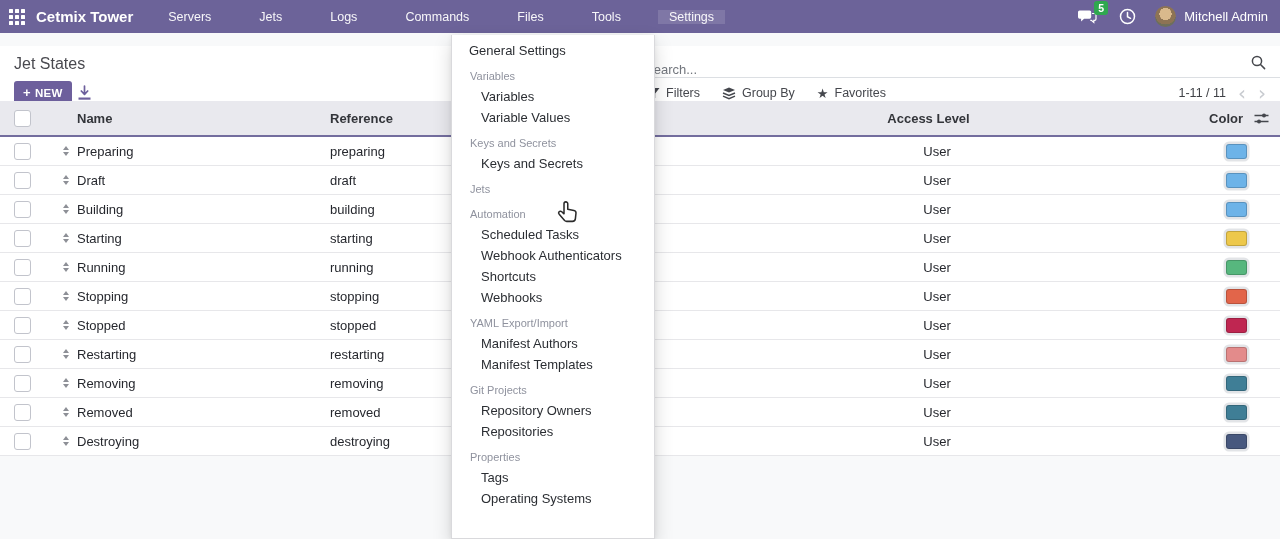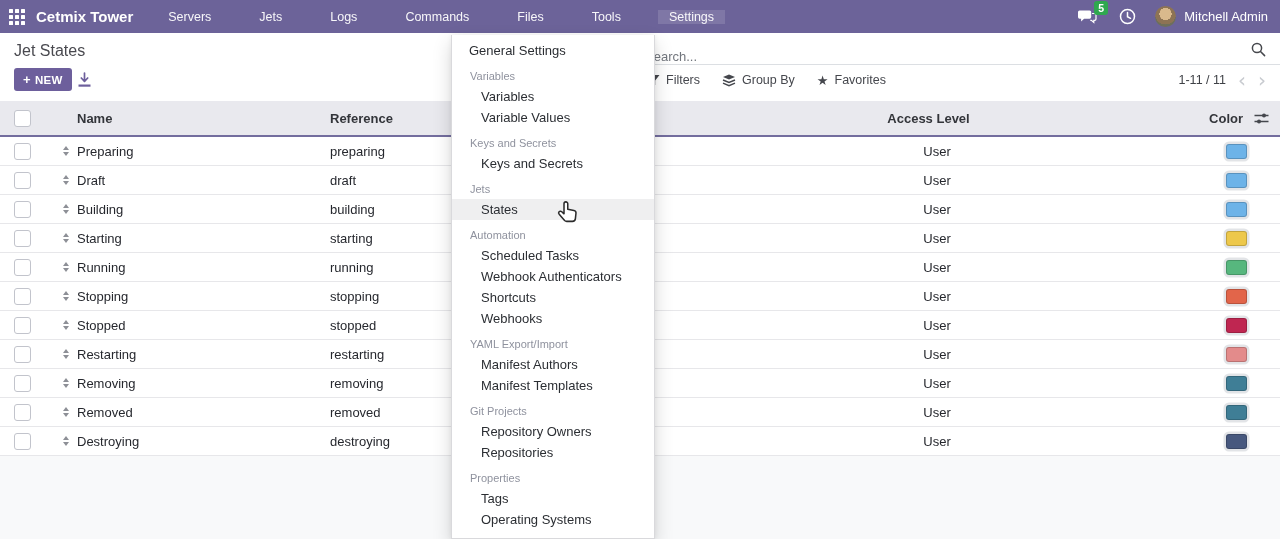--- a/index.html
+++ b/index.html
@@ -19,21 +19,21 @@
   .nav-item.active { background:rgba(255,255,255,.13); }
   .nav-right { margin-left:auto; display:flex; align-items:center; padding-right:12px; gap:16px; }
   .icon-btn { position:relative; display:flex; align-items:center; justify-content:center; width:24px; height:24px; cursor:pointer; }
   .badge { position:absolute; top:-4px; right:-9px; background:#2fa84f; color:#fff; font-size:10.5px; font-weight:700;
            line-height:1; padding:2px 4px; border-radius:3px; }
   .user { display:flex; align-items:center; gap:8px; cursor:pointer; }
   .avatar { width:21px; height:21px; border-radius:50%; background:radial-gradient(circle at 50% 38%, #d9b98c 0 36%, #8d7354 37% 62%, #6e6f5a 63% 100%); }
   .user-name { font-size:13px; color:#fff; }
 
   
-  .control-panel { position:absolute; top:33px; left:0; right:0; height:68px; background:#fff; }
+  .control-panel { position:absolute; top:46px; left:0; right:0; height:68px; background:#fff; }
   .page-title { position:absolute; left:14px; top:9px; font-size:16px; color:#49494f; }
   .btn-new { position:absolute; left:14px; top:35px; height:23px; padding:0 9px; background:#6d5f9c; border:none; border-radius:3px;
              color:#fff; font-size:11.5px; font-weight:700; letter-spacing:.3px; display:flex; align-items:center; gap:4px; cursor:pointer;
              font-family:"Liberation Sans", sans-serif; }
   .btn-new .plus { font-size:13px; font-weight:700; }
   .export-btn { position:absolute; left:74px; top:37px; width:20px; height:20px; display:flex; align-items:center; justify-content:center; cursor:pointer; }
 
   .search-bar { position:absolute; top:2px; left:632px; right:0; height:30px; border-bottom:1px solid #dcdfe3;
                 display:flex; align-items:center; padding:0 14px 0 13px; }
   .search-placeholder { font-size:13px; color:#72767d; flex:1;margin-top:14px; }
@@ -389,21 +389,20 @@
 <div class="below-table"></div>
 
 <div class="dropdown">
   <div class="dd-item root">General Settings</div>
   <div class="dd-header">Variables</div>
   <div class="dd-item">Variables</div>
   <div class="dd-item">Variable Values</div>
   <div class="dd-header">Keys and Secrets</div>
   <div class="dd-item">Keys and Secrets</div>
   <div class="dd-header">Jets</div>
-  <div class="dd-item hl">States</div>
   <div class="dd-header">Automation</div>
   <div class="dd-item">Scheduled Tasks</div>
   <div class="dd-item">Webhook Authenticators</div>
   <div class="dd-item">Shortcuts</div>
   <div class="dd-item">Webhooks</div>
   <div class="dd-header">YAML Export/Import</div>
   <div class="dd-item">Manifest Authors</div>
   <div class="dd-item">Manifest Templates</div>
   <div class="dd-header">Git Projects</div>
   <div class="dd-item">Repository Owners</div>

